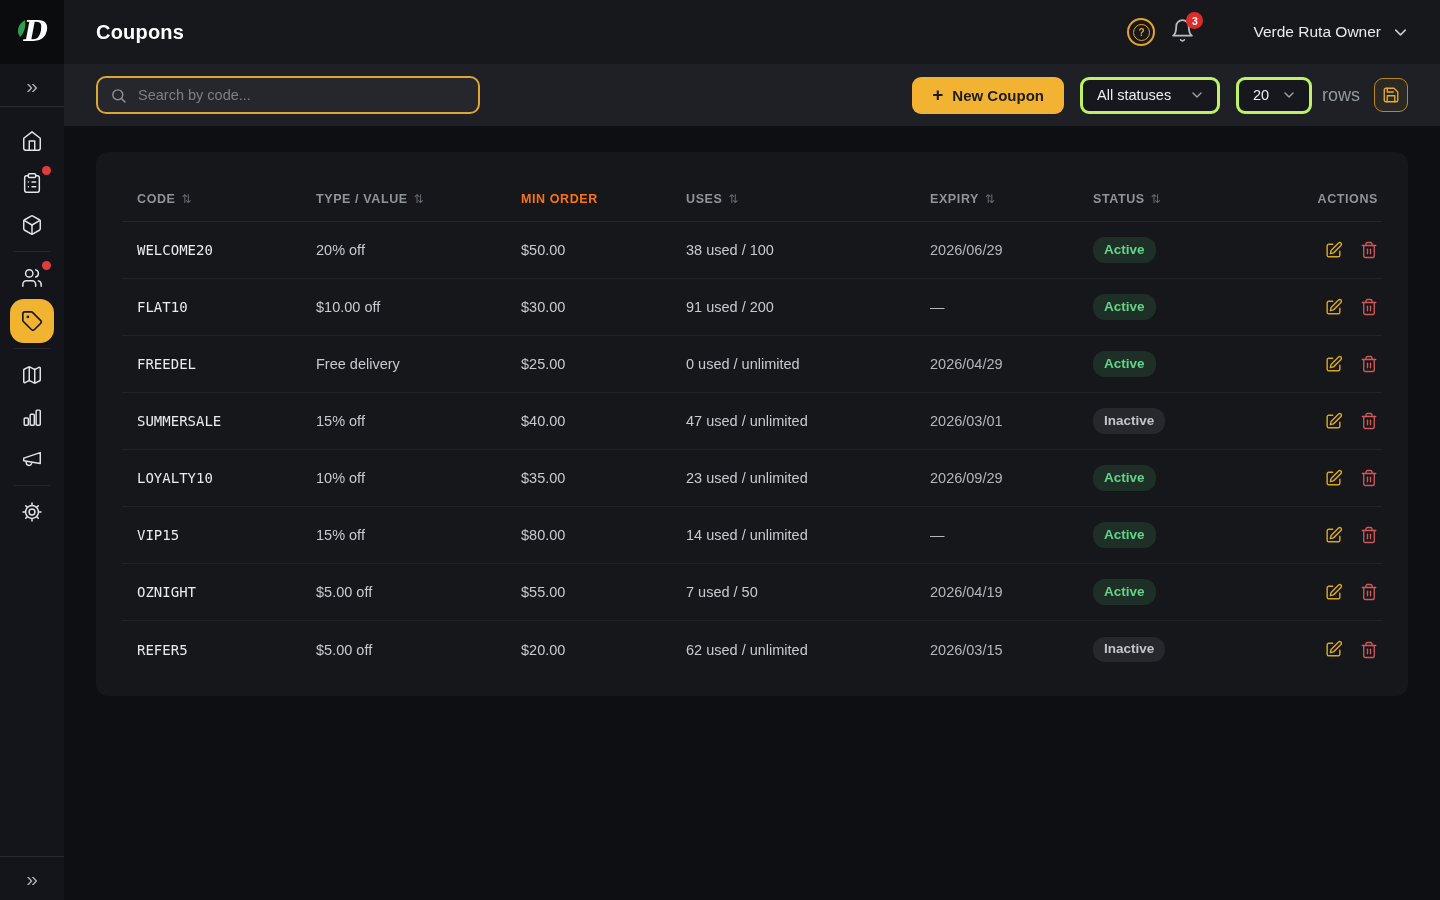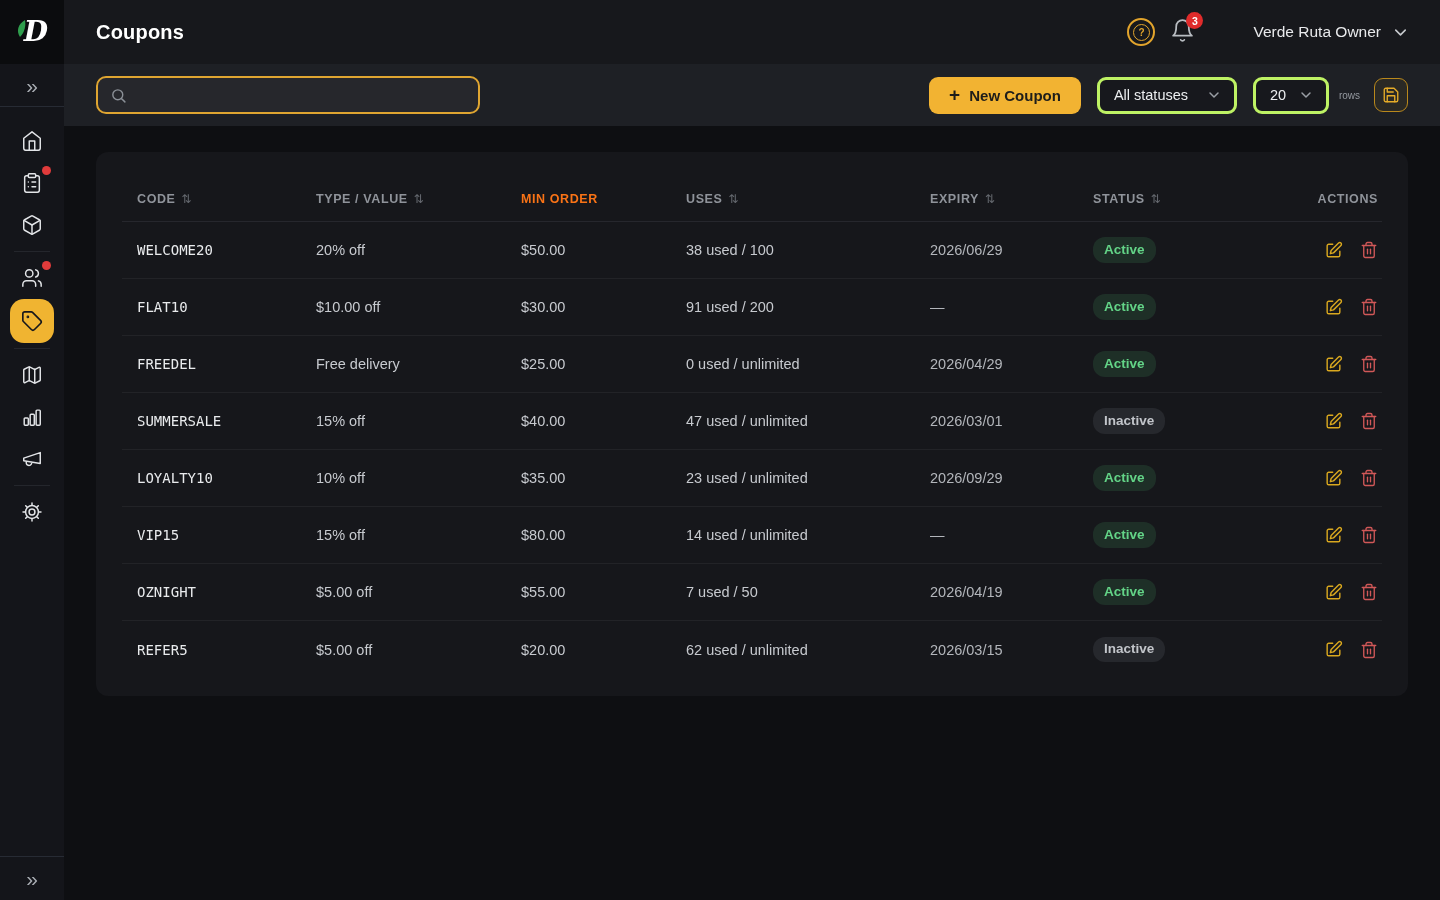--- a/index.html
+++ b/index.html
@@ -93,21 +93,21 @@
     font-size: 15px; font-weight: 700; color: #1e1d1a; font-family: "Liberation Sans", sans-serif;
   }
   .plus-glyph { font-size: 19px; font-weight: 600; line-height: 1; margin-top: -2px; }
   .select {
     height: 37px; background: #17181d; border: 3px solid #bef264; border-radius: 9px;
     display: flex; align-items: center; justify-content: space-between; padding: 0 12px 0 14px;
     color: #eceef0; font-size: 14.5px; cursor: pointer;
   }
   .select-statuses { width: 140px; }
   .select-pagesize { width: 76px; margin-left: 0; }
-  .rows-label { color: #9599a0; font-size: 10px; margin-left: -6px; }
+  .rows-label { color: #9599a0; font-size: 18px; margin-left: -6px; }
   .save-btn {
     width: 34px; height: 34px; border-radius: 9px; border: 1.5px solid #b9881c;
     background: rgba(242,179,50,0.06); display: flex; align-items: center; justify-content: center;
     cursor: pointer; margin-left: -2px;
   }
 
   
   .card {
     position: absolute; left: 96px; top: 152px; width: 1312px; height: 544px;
     background: #16171b; border-radius: 12px; padding: 24px 26px 0 26px;
@@ -260,20 +260,21 @@
     <div class="sidebar-spacer"></div>
     <button class="collapse-btn collapse-bottom">»</button>
   </aside>
 
   <div class="toolbar">
     <div class="search-wrap">
       <svg width="17" height="17" viewBox="0 0 24 24" fill="none" stroke="#8b9097" stroke-width="2" stroke-linecap="round">
         <circle cx="11" cy="11" r="7"></circle>
           <line x1="16.5" y1="16.5" x2="21" y2="21"></line>
       </svg>
+      <input class="search-input" type="text" placeholder="Search by code..." style="">
     </div>
     <button class="new-coupon-btn">
       <span class="plus-glyph">+</span>
       <span>New Coupon</span>
     </button>
     <div class="select select-statuses">
       <span>All statuses</span>
       <svg width="16" height="16" viewBox="0 0 24 24" fill="none" stroke="#9a9ea5" stroke-width="2.2" stroke-linecap="round" stroke-linejoin="round">
         <polyline points="6 9 12 15 18 9"></polyline>
       </svg>

